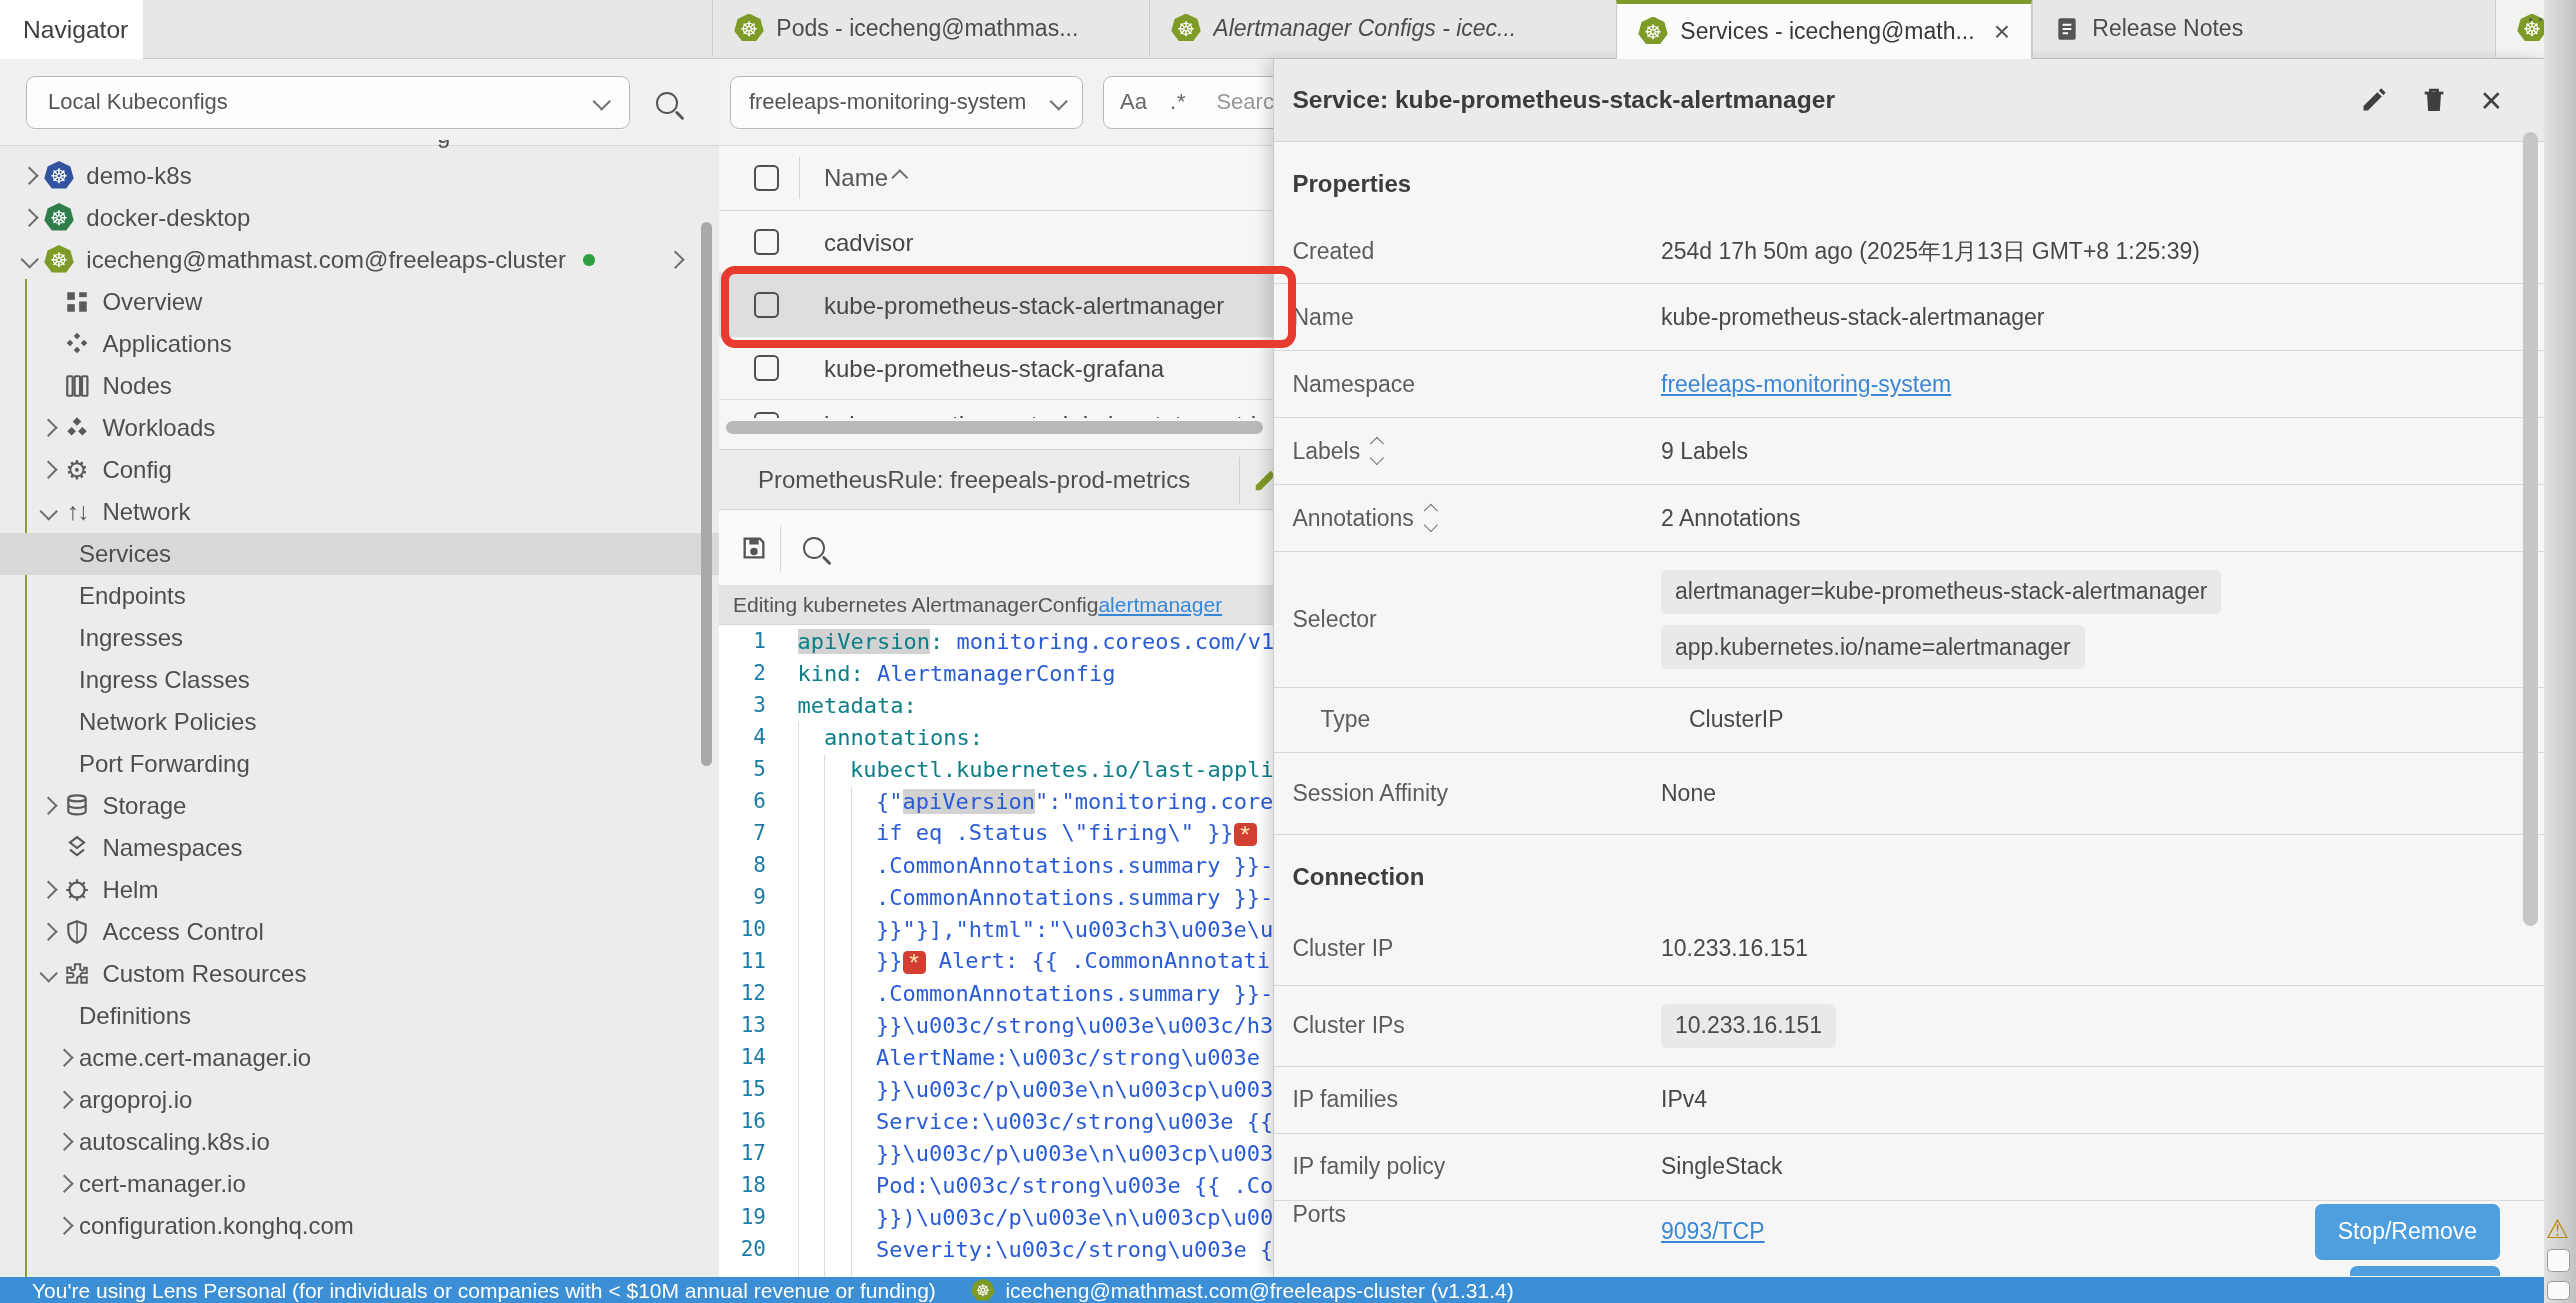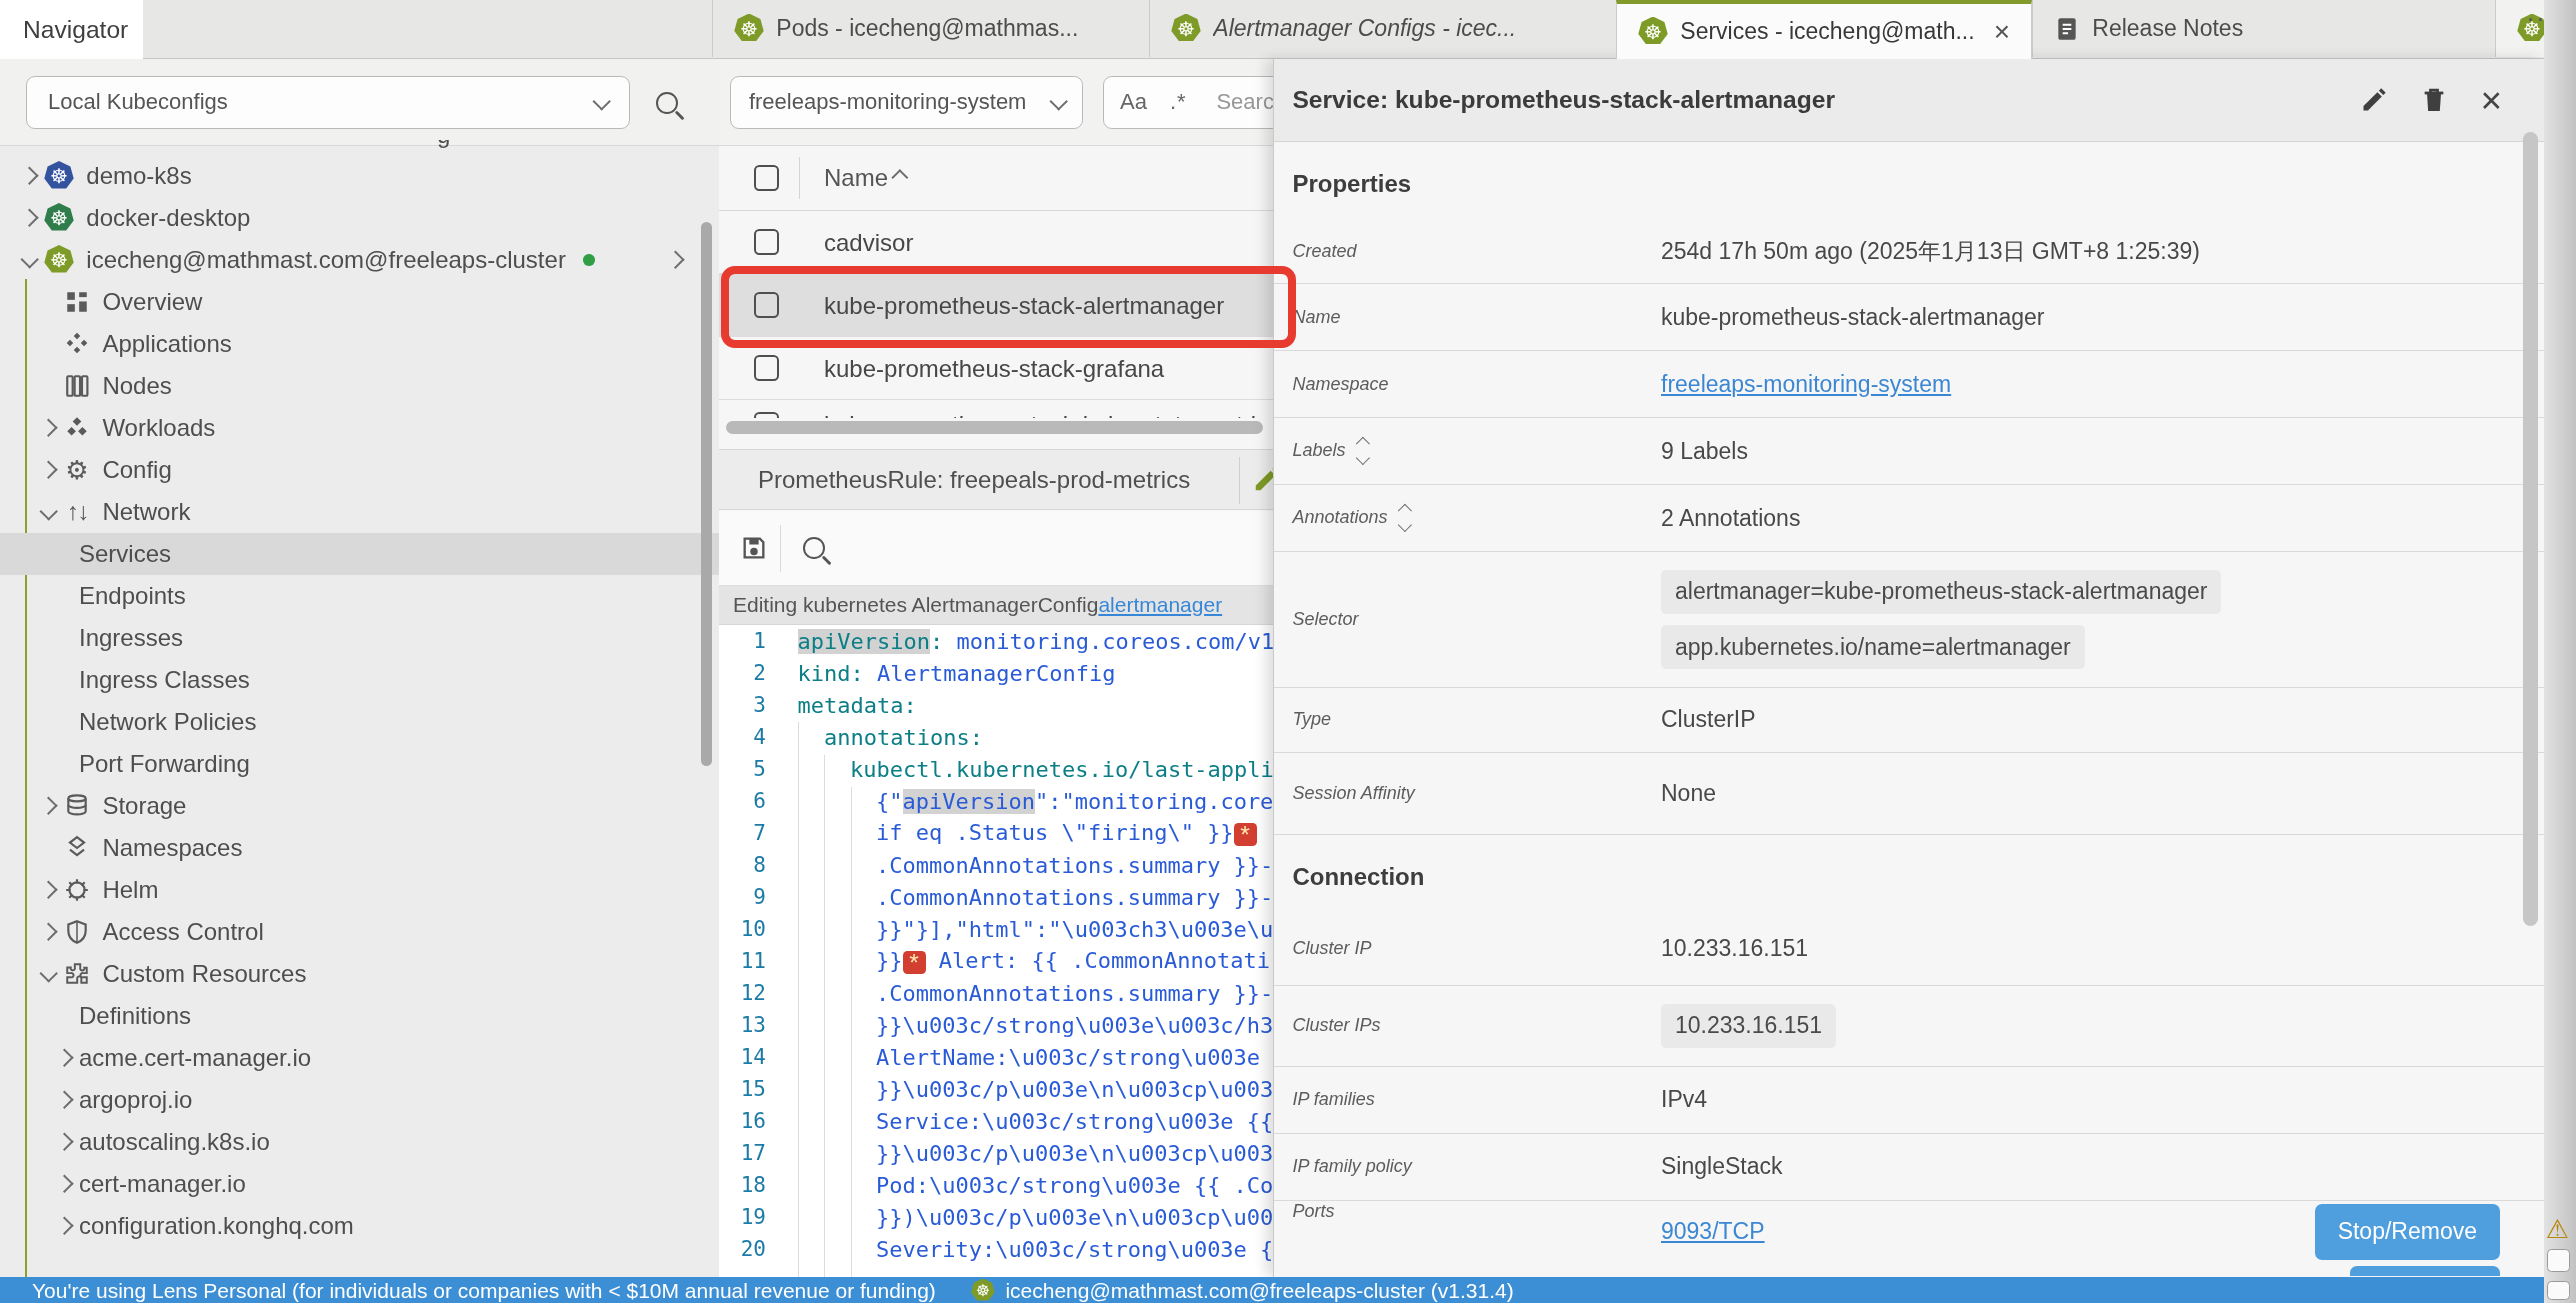--- a/index.html
+++ b/index.html
@@ -110,22 +110,22 @@
           box-shadow:-7px 0 12.3px rgba(0,0,0,.13);border-left:0.9px solid #c9c9c9;box-sizing:border-box;}
   #dheader{position:absolute;left:0;top:0;width:100%;height:83px;background:#ebebeb;
            border-bottom:1.3px solid #d4d4d4;box-sizing:border-box;display:flex;align-items:center;}
   #dheader .dt{font-size:24.6px;font-weight:bold;color:#3b3b3b;padding-left:18.4px;flex:1;
                white-space:nowrap;overflow:hidden;}
   #dheader .ic{display:flex;align-items:center;gap:32px;margin-right:42px;color:#3f3f3f;}
   #dbody{position:absolute;left:0;top:83px;width:100%;height:1134px;overflow:hidden;}
   .dsec-h{padding:28px 0 21px 18.4px;font-size:24px;font-weight:bold;color:#3d3d3d;}
   .drow{display:flex;align-items:center;min-height:67px;border-bottom:1.8px solid #d9d9d9;
         box-sizing:border-box;position:relative;}
-  .drow .dl{width:387px;min-width:387px;padding-left:18.4px;box-sizing:border-box;font-size:18px;
-            color:#5c5c5c;display:flex;align-items:center;font-style:italic;}
+  .drow .dl{width:387px;min-width:387px;padding-left:18.4px;box-sizing:border-box;font-size:23px;
+            color:#5c5c5c;display:flex;align-items:center;}
   .drow .dv{font-size:23px;color:#484848;}
   .drow a{color:#3b87d3;text-decoration:underline;font-size:23px;}
   .chip{display:inline-block;background:#e9e9e9;border-radius:5.3px;padding:8.8px 14px;
         font-size:23px;color:#4a4a4a;margin:5.3px 0;}
   .chipcol{display:flex;flex-direction:column;align-items:flex-start;padding:12.3px 0;}
   .sorti{display:inline-flex;flex-direction:column;gap:4.4px;margin-left:12.3px;}
   .sorti i{width:8.8px;height:8.8px;border-right:1.8px solid #6e6e6e;border-bottom:1.8px solid #6e6e6e;display:block;}
   .sorti i.up{transform:rotate(225deg);} .sorti i.dn{transform:rotate(45deg);}
   .portline{height:62px;display:flex;align-items:center;position:relative;width:100%;}
   .pbtn{position:absolute;right:44px;background:#4f9edd;color:#fff;border:none;border-radius:7px;
@@ -541,21 +541,21 @@
             </span></span>
           <span class="dv">2 Annotations</span>
         </div>
         <div class="drow" style="min-height: 118px;">
           <span class="dl">Selector</span>
           <div class="chipcol">
             <span class="chip">alertmanager=kube-prometheus-stack-alertmanager</span>
             <span class="chip">app.kubernetes.io/name=alertmanager</span>
           </div>
         </div>
-        <div class="drow" style="min-height: 65px;">
+        <div class="drow" style="min-height: 65px; padding-left: 28px;">
           <span class="dl">Type</span>
           <span class="dv">ClusterIP</span>
         </div>
         <div class="drow" style="min-height: 82px;">
           <span class="dl">Session Affinity</span>
           <span class="dv">None</span>
         </div>
         <div class="dsec-h">Connection</div>
         <div class="drow" style="min-height: 74px;">
           <span class="dl">Cluster IP</span>

